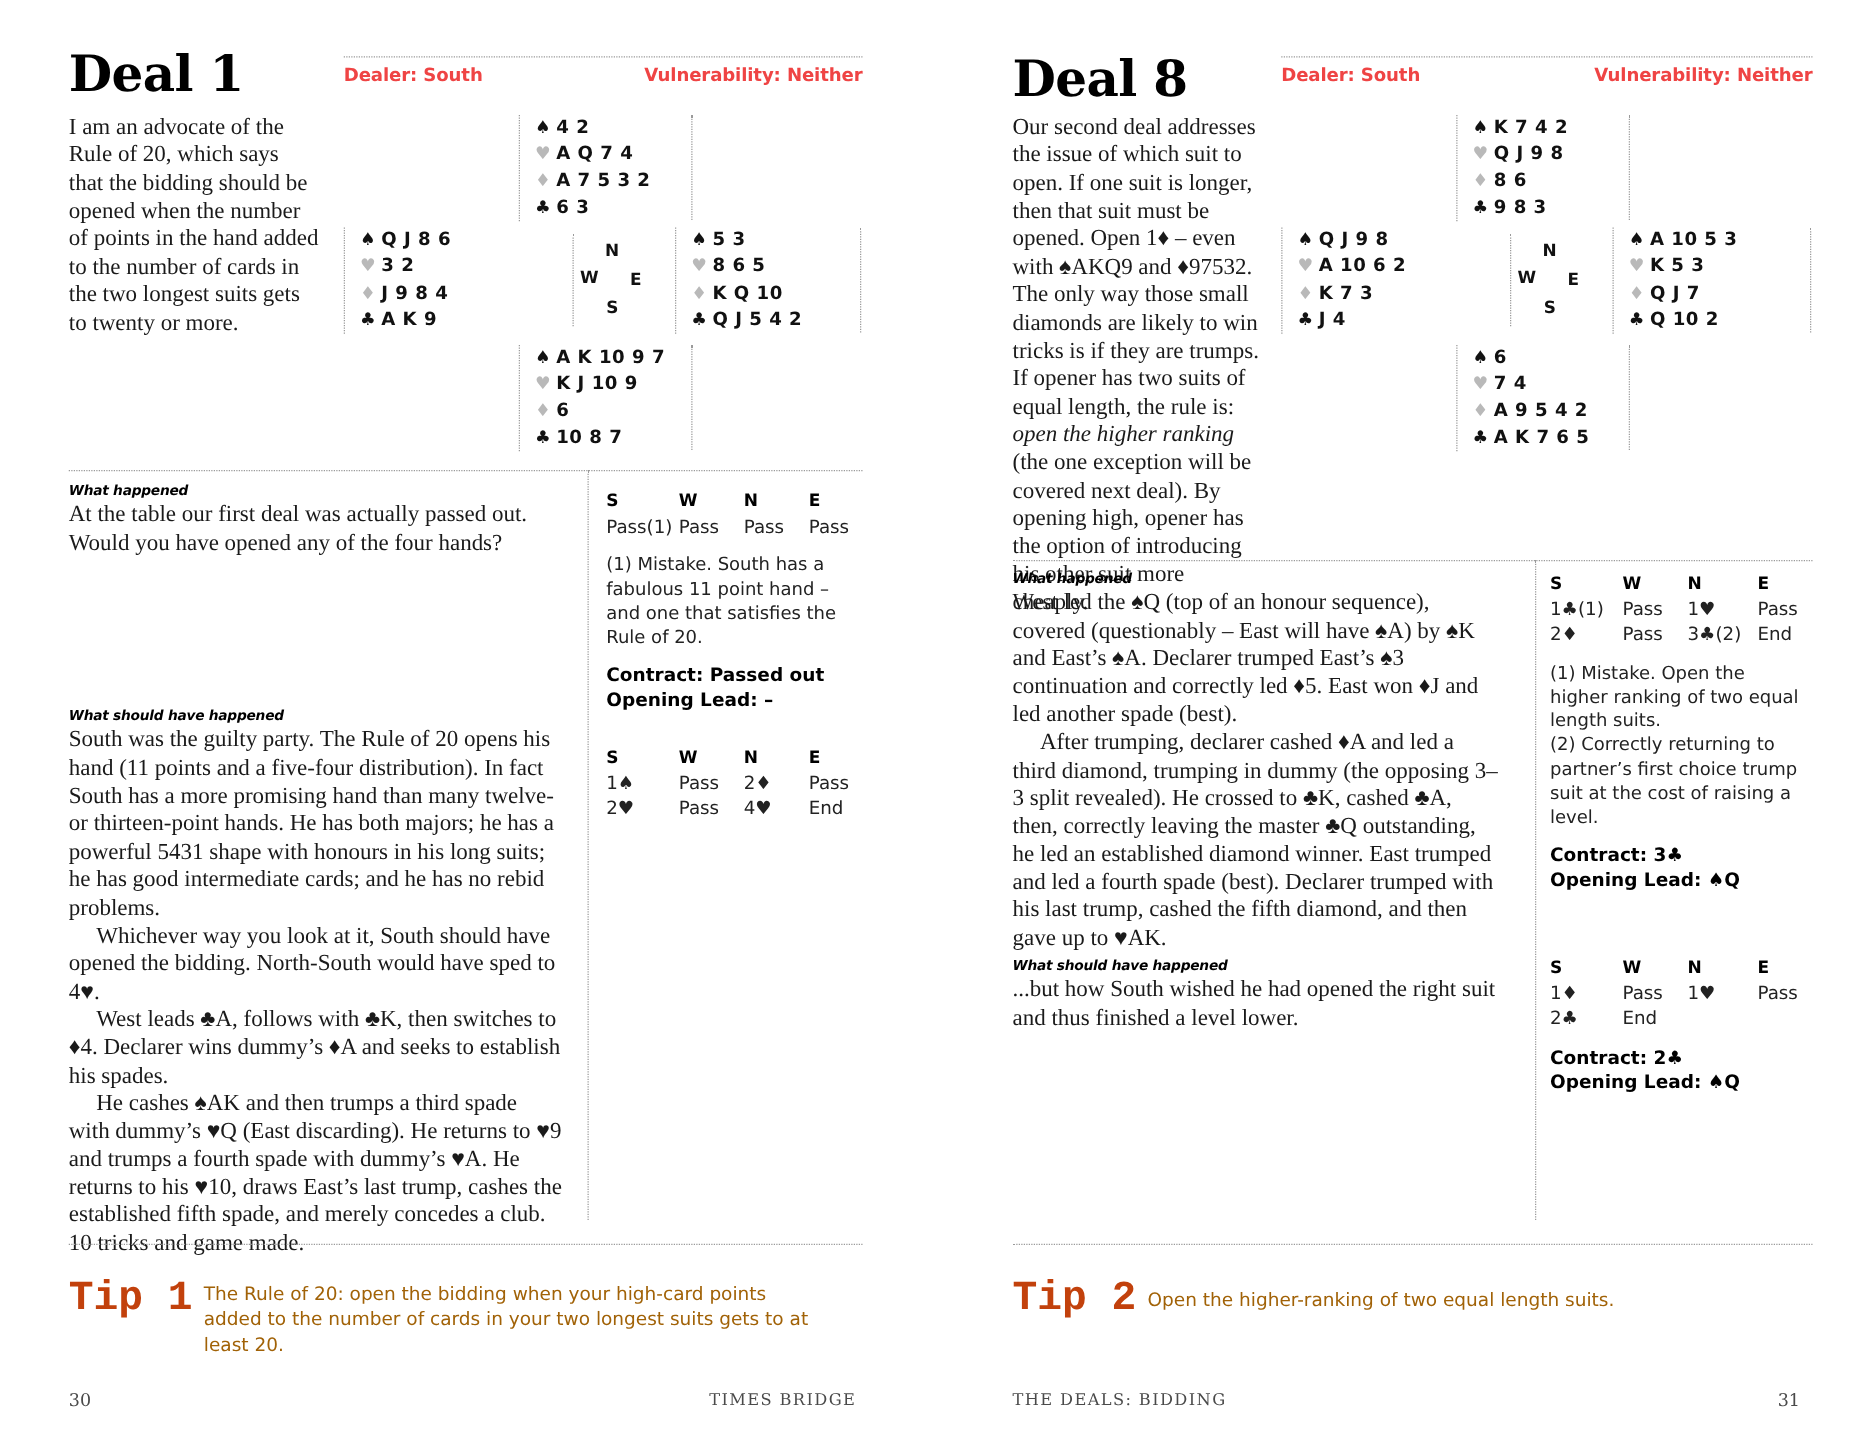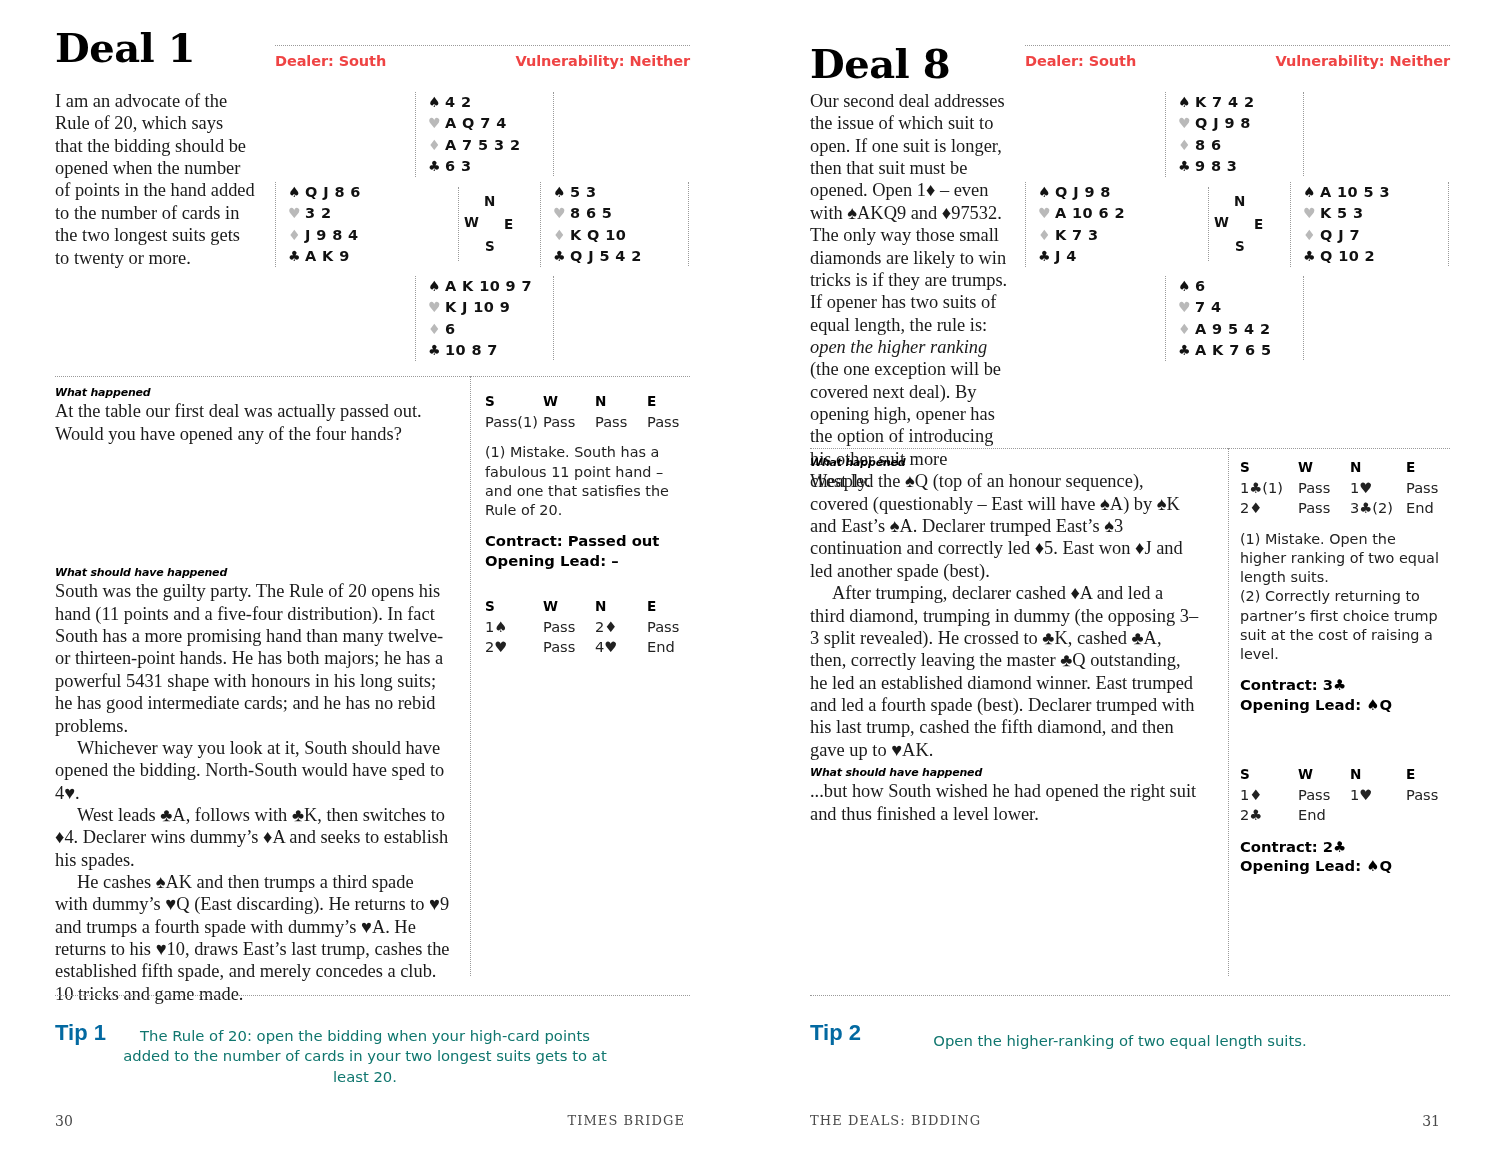--- a/index.html
+++ b/index.html
@@ -137,28 +137,28 @@
   .note{margin:11px 0 0 0;font-size:14.4px;line-height:1.33;}
   .contract{
     margin:11px 0 0 0;font-weight:700;font-size:14.8px;
     line-height:1.34;color:#000;
   }
 
   
   .tip-rule{position:absolute;border-top:1.5px dotted #9a9a9a;height:0;}
   .tip{position:absolute;display:flex;align-items:flex-start;}
   .tip-label{
-    font-family:Liberation Sans, sans-serif;
-    font-weight:700;font-size:22px;line-height:1;
-    white-space:nowrap;color:#0369a1;
+    font-family:Liberation Mono, monospace;
+    font-weight:700;font-size:33px;line-height:1;
+    white-space:nowrap;color:#c2410c;
   }
   .tip-text{
     font-family:"DejaVu Sans", sans-serif;
-    font-size:14.8px;line-height:1.37;color:#0f766e;
-    padding-left:9px;padding-top:4px;text-align:center;
+    font-size:14.8px;line-height:1.37;color:#a16207;
+    padding-left:9px;padding-top:4px;
   }
 
   
   .footer{
     position:absolute;bottom:0;left:0;right:0;
     height:56px;
     padding-left:18px;
   }
   .foot-line{
     font-family:"DejaVu Serif", serif;
@@ -168,21 +168,21 @@
   }
   .foot-num{font-size:14px;letter-spacing:0;}
 </style>
 </head>
 <body>
 
 <div class="spread">
 
   <div class="page page-left">
 
-    <div class="deal-head" style="left:55px;top:28px;">
+    <div class="deal-head" style="left:55px;top:40px;">
       <span class="deal-title">Deal 1</span>
     </div>
 
     <div class="meta-wrap" style="left:275px;top:45px;width:415px;">
       <div class="dot-h"></div>
       <div class="meta-row">
         <span>Dealer: South</span>
         <span>Vulnerability: Neither</span>
       </div>
     </div>

